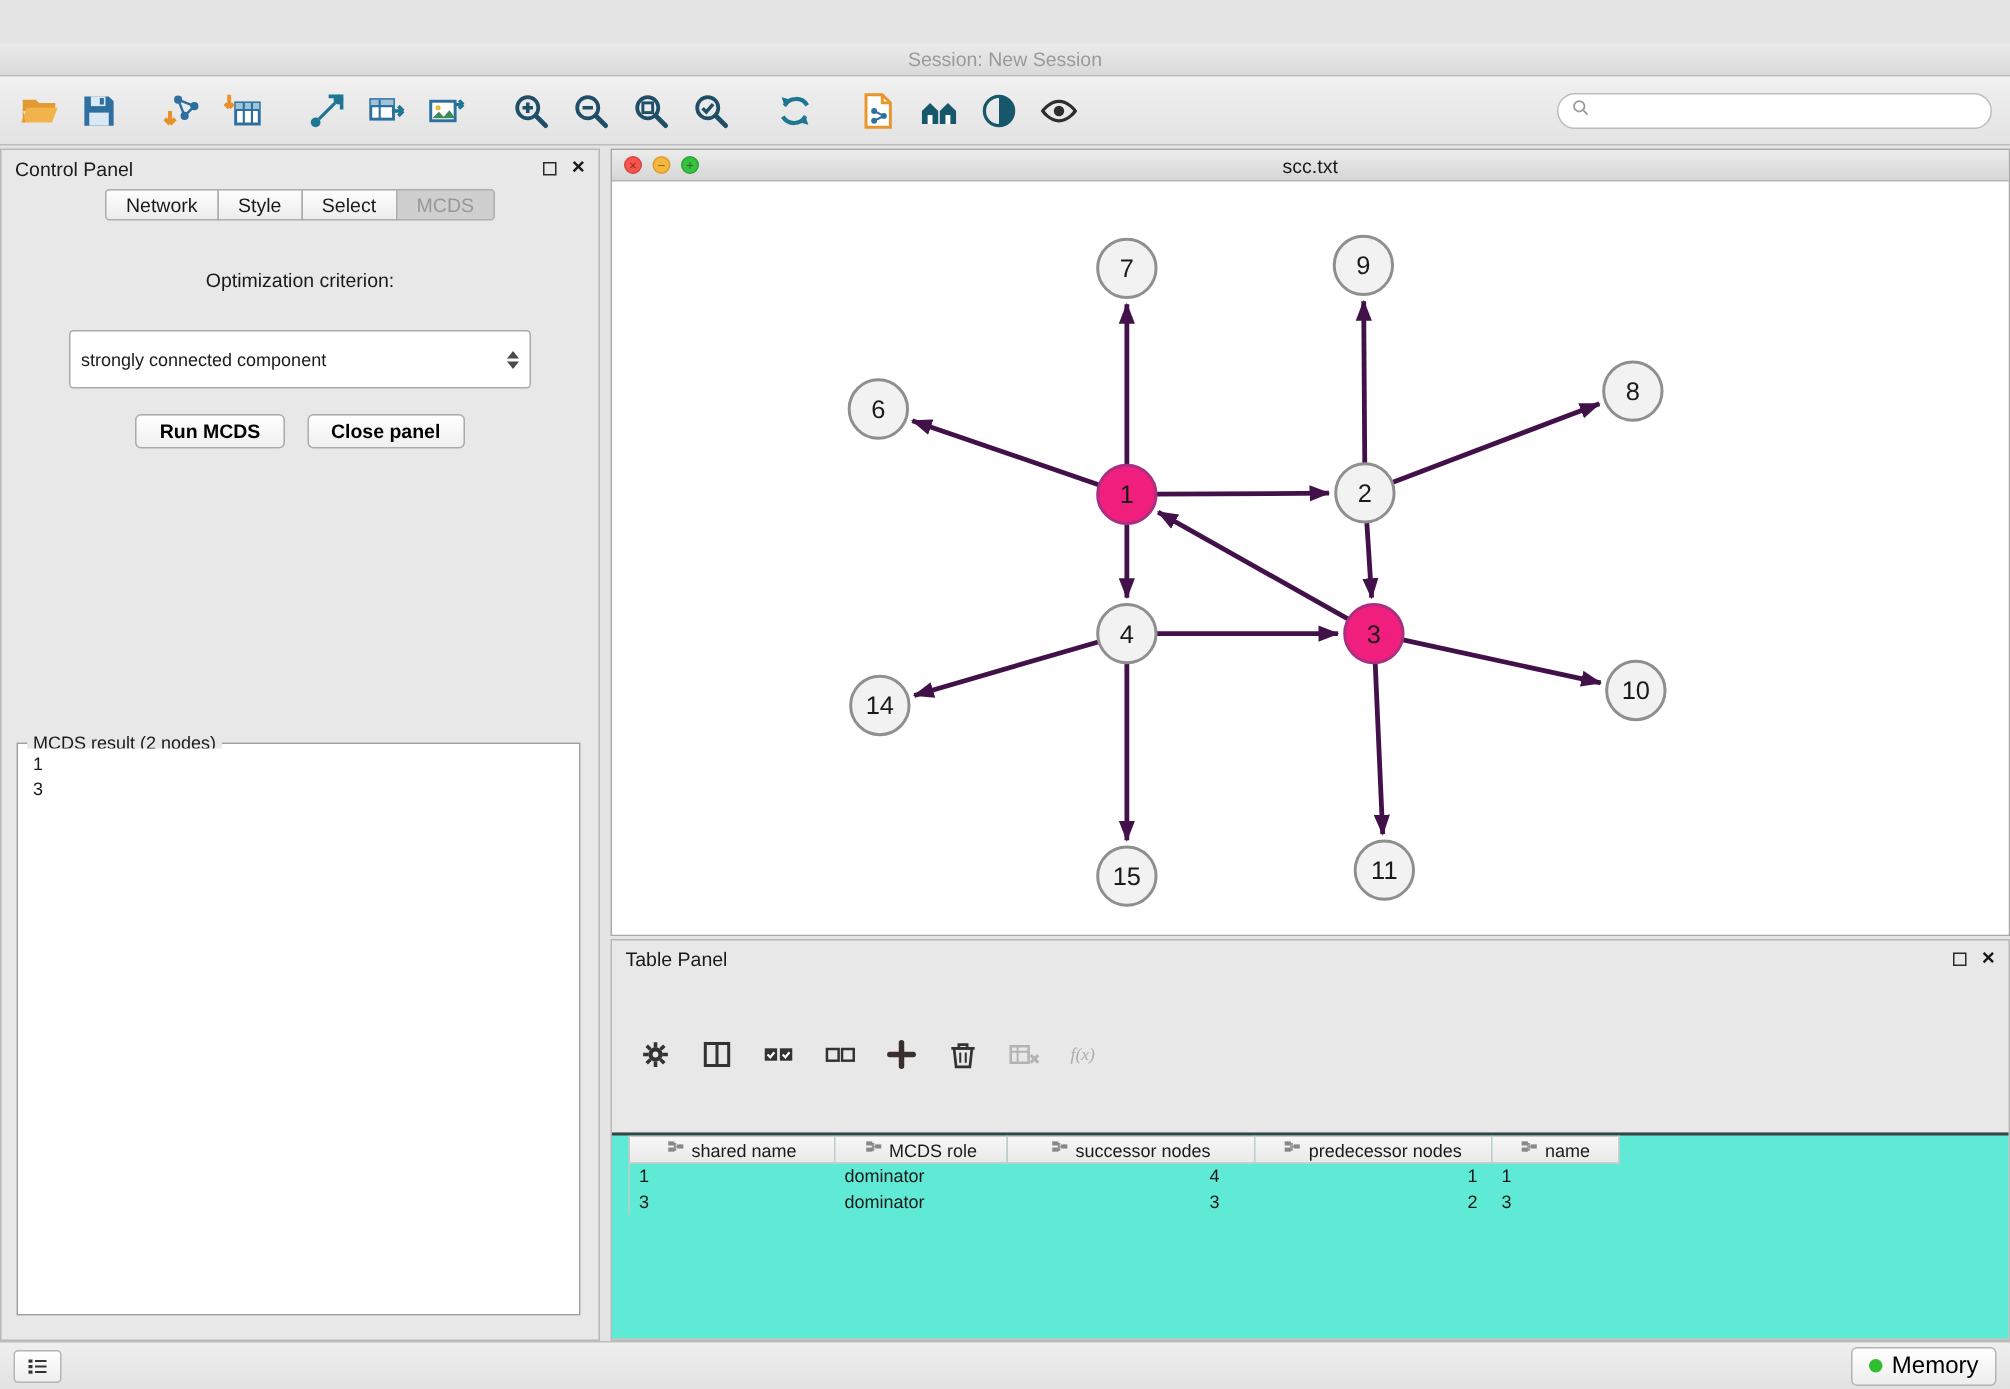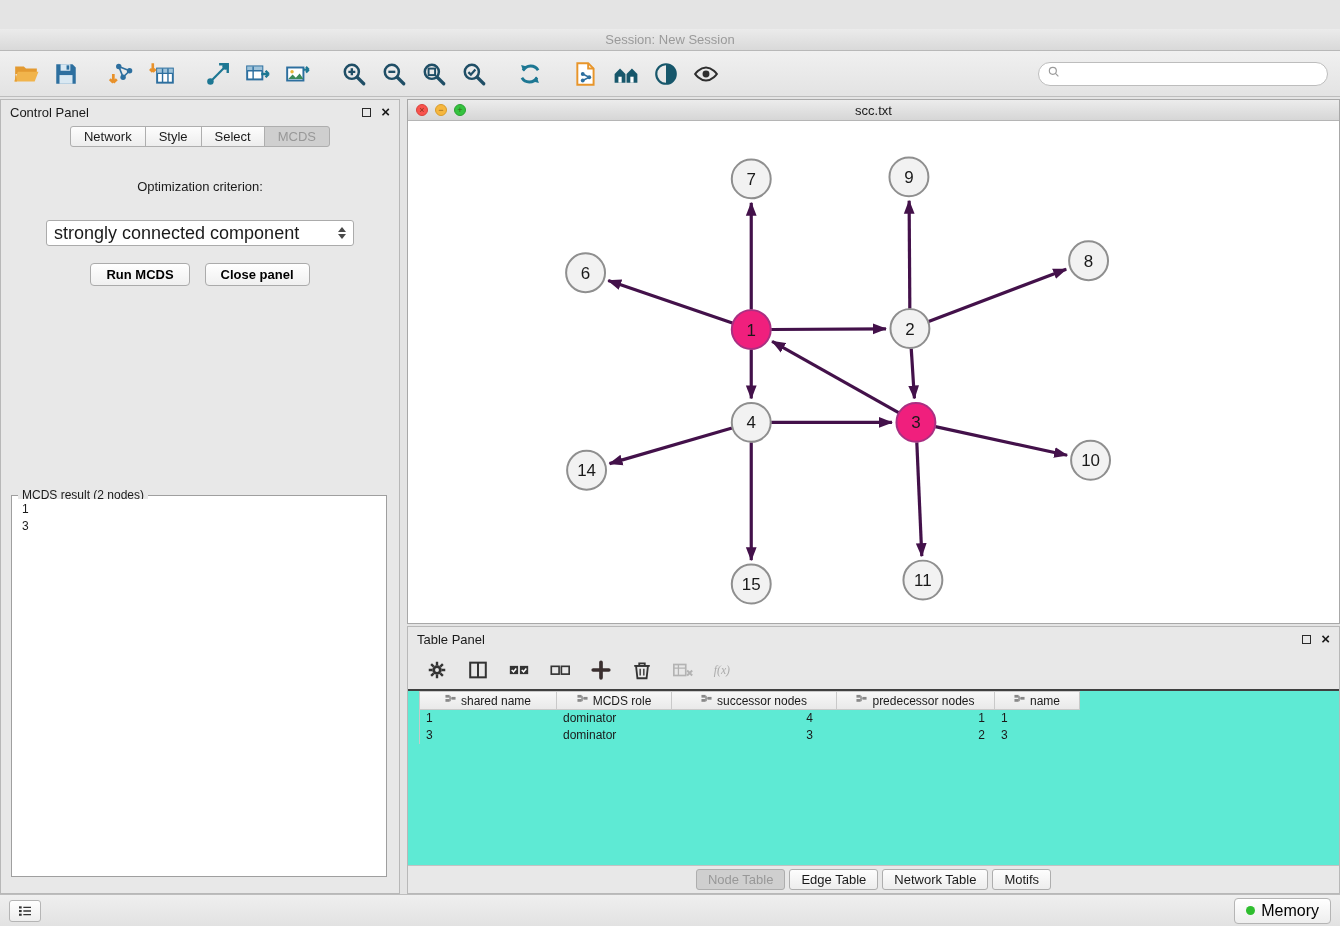--- a/index.html
+++ b/index.html
@@ -20,40 +20,40 @@
 .win-btns{margin-left:auto;display:flex;gap:10px;align-items:center;}
 .float-box{width:9px;height:9px;border:1.5px solid #2a2a2a;display:inline-block;}
 .close-x{font-weight:bold;font-size:15px;color:#1a1a1a;line-height:10px;}
 .cp-tabs{display:flex;justify-content:center;padding:2px 0 5px;flex:0 0 auto;}
 .cp-tab{border:1px solid #aeaeae;background:linear-gradient(#fdfdfd,#ededed);padding:2px 13px;font-size:13px;margin-left:-1px;cursor:default;}
 .cp-tab:first-child{margin-left:0;border-radius:3px 0 0 3px;}
 .cp-tab:last-child{border-radius:0 3px 3px 0;}
 .cp-tab.active{background:#cfcfcf;color:#989898;}
 .cp-body{flex:1;position:relative;padding-top:27px;text-align:center;min-height:0;}
 .opt-label{font-size:13px;margin-bottom:26px;}
-.dropdown{width:308px;height:26px;margin:0 auto 17px;background:#fff;border:1px solid #ababab;border-radius:3px;display:flex;align-items:center;padding:0 7px;font-size:18px;text-align:left;}
+.dropdown{width:308px;height:39px;margin:0 auto 17px;background:#fff;border:1px solid #ababab;border-radius:3px;display:flex;align-items:center;padding:0 7px;font-size:12px;text-align:left;}
 .dd-arrows{margin-left:auto;display:flex;flex-direction:column;gap:2px;align-items:center;}
 .dd-arrows i{display:block;width:0;height:0;border-left:4px solid transparent;border-right:4px solid transparent;}
 .dd-up{border-bottom:5px solid #4a4a4a;}
 .dd-down{border-top:5px solid #4a4a4a;}
 .cp-buttons{display:flex;justify-content:center;gap:15px;}
 button.mac{background:linear-gradient(#ffffff,#f0f0f0);border:1px solid #ababab;border-radius:4px;padding:3px 15px;font-size:13px;font-family:inherit;cursor:default;font-weight:bold;}
 .result-box{position:absolute;left:10px;right:12px;bottom:16px;height:382px;border:1px solid #9f9f9f;background:#fff;}
 .result-title{position:absolute;top:-8px;left:6px;background:#e8e8e8;padding:0 4px;font-size:12px;}
 .result-text{position:absolute;inset:3px;background:#fff;text-align:left;font-size:12px;line-height:17px;padding:2px 7px;white-space:pre;overflow:hidden;}
 .right{flex:1;display:flex;flex-direction:column;margin-left:7px;min-width:0;}
 .net-window{height:525px;border:1px solid #a8a8a8;background:#fff;display:flex;flex-direction:column;flex:0 0 auto;}
 .net-titlebar{height:21px;background:linear-gradient(#ececec,#d6d6d6);border-bottom:1px solid #b5b5b5;position:relative;display:flex;align-items:center;justify-content:center;font-size:13px;flex:0 0 auto;}
 .lights{position:absolute;left:8px;top:0;height:100%;display:flex;align-items:center;gap:7px;}
 .light{width:12px;height:12px;border-radius:50%;display:inline-flex;align-items:center;justify-content:center;font-size:9px;line-height:1;color:rgba(60,30,0,0.6);cursor:default;}
 .light.red{background:#f9534d;border:1px solid #d8433e;}
 .light.yellow{background:#f6b73e;border:1px solid #d89c2b;}
 .light.green{background:#35c33f;border:1px solid #2aa132;}
 .graph{flex:1;width:100%;background:#fff;}
-.table-panel{flex:1;margin-top:2px;border:1px solid #b8b8b8;background:#e8e8e8;display:flex;flex-direction:column;min-height:0;}
+.table-panel{flex:1;margin-top:2px;border:1px solid #b8b8b8;background:#e8e8e8;display:flex;flex-direction:column;min-height:0;gap:33px;}
 .tp-toolbar{height:38px;display:flex;align-items:center;gap:17px;padding:0 17px;flex:0 0 auto;}
 .tp-toolbar .tbi{width:24px;height:24px;}
 .tp-toolbar .tbi svg{width:22px;height:22px;}
 .tp-table-wrap{flex:1;background:#5eead4;border-top:2px solid #404040;border-bottom:1px solid #c2c2c2;overflow:hidden;padding-left:11px;min-height:0;}
 .tp-grid{display:grid;grid-template-columns:137px 115px 165px 158px 85px;border-left:1px solid #c9c9c9;width:661px;}
 .th{height:19px;background:linear-gradient(#f7f7f7,#e9e9e9);border-right:1px solid #c9c9c9;border-top:1px solid #c9c9c9;border-bottom:1px solid #c9c9c9;display:flex;align-items:center;justify-content:center;gap:5px;font-size:12px;cursor:default;}
 .td{height:17px;font-size:12px;padding:1px 6px;text-align:left;overflow:hidden;}
 .td.r2{text-align:right;padding-right:24px;}
 .td.r3{text-align:right;padding-right:10px;}
 .tp-tabs{height:27px;display:flex;align-items:center;justify-content:center;gap:4px;flex:0 0 auto;}
@@ -451,26 +451,20 @@
               <div class="td r2">4</div>
               <div class="td r3">1</div>
               <div class="td ">1</div>
               <div class="td ">3</div>
               <div class="td ">dominator</div>
               <div class="td r2">3</div>
               <div class="td r3">2</div>
               <div class="td ">3</div>
             </div>
         </div>
-        <div class="tp-tabs">
-            <div class="tp-tab active">Node Table</div>
-            <div class="tp-tab">Edge Table</div>
-            <div class="tp-tab">Network Table</div>
-            <div class="tp-tab">Motifs</div>
-          </div>
       </div>
     </div>
 
   </div>
 
   <div class="statusbar">
     <span class="sb-left">
       <svg viewBox="0 0 24 24" width="16" height="16">
           <rect x="3" y="5" width="4" height="3.2" fill="#333"></rect>
           <rect x="3" y="10.5" width="4" height="3.2" fill="#333"></rect>

